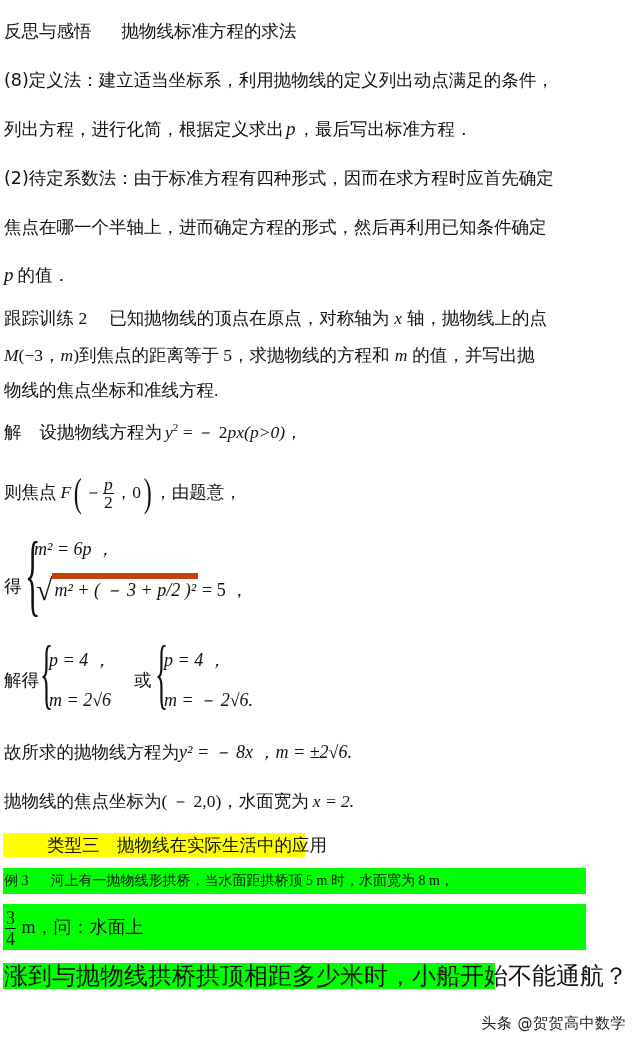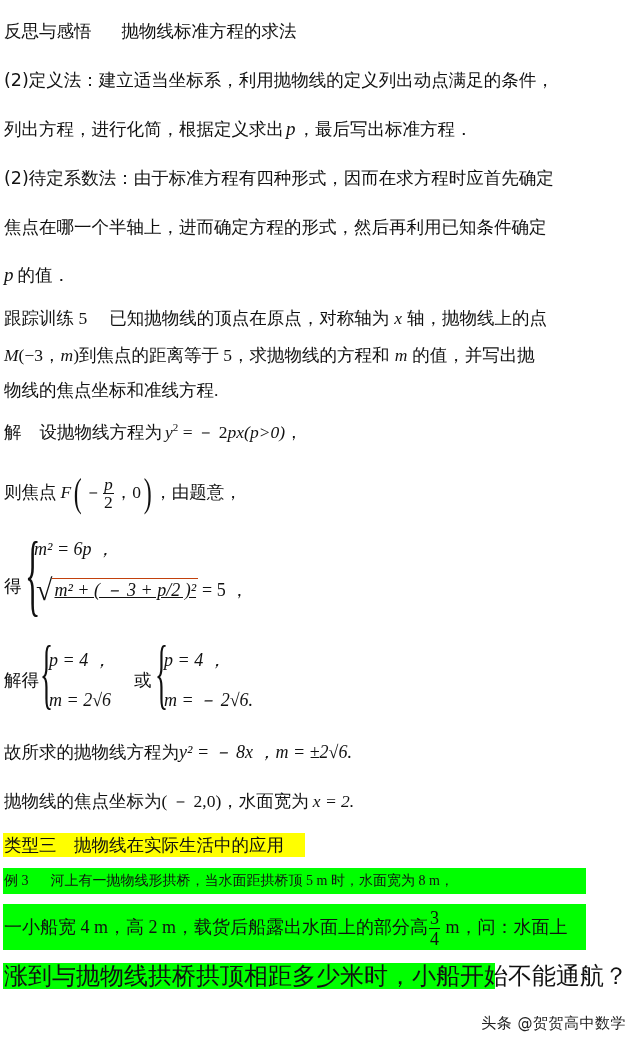--- a/index.html
+++ b/index.html
@@ -12,43 +12,43 @@
   sup{font-size:11px;vertical-align:7px;line-height:0;}
   .frac{display:inline-flex;flex-direction:column;align-items:center;vertical-align:middle;
         font-family:"Liberation Serif",serif;line-height:17px;margin:0 1px;}
   .frac .num{border-bottom:1px solid #111;padding:0 1px;font-style:italic;}
   .frac .den{}
   .paren{font-family:"Liberation Serif",serif;font-size:40px;font-weight:100;vertical-align:middle;line-height:40px;display:inline-block;transform:scaleX(0.6);}
   .brace{position:absolute;font-family:"Liberation Serif",serif;font-weight:100;}
   .hl-yellow{background:#ffff00;}
   .hl-green{background:#00ff00;}
   .box{position:absolute;}
-  .sqrt{display:inline-block;border-top:1px solid #c2410c;padding:0 2px;line-height:22px;text-decoration:underline;}
+  .sqrt{display:inline-block;border-top:6px solid #c2410c;padding:0 2px;line-height:22px;}
   .watermark{position:absolute;right:14px;top:1014px;font-size:15px;color:#222;letter-spacing:0.5px;}
 </style>
 </head>
 <body>
 
 <div class="line" style="top:19px;">
   <span>反思与感悟</span><span style="display:inline-block;width:30px"></span><span>抛物线标准方程的求法</span>
 </div>
 
-<div class="line" style="top:68px;">(2)定义法：建立适当坐标系，利用抛物线的定义列出动点满足的条件，</div>
+<div class="line" style="top:68px;">(8)定义法：建立适当坐标系，利用抛物线的定义列出动点满足的条件，</div>
 <div class="line" style="top:117px;">
   <span>列出方程，进行化简，根据定义求出</span><span class="m" style="font-size:19px;margin:0 2px">p</span><span>，最后写出标准方程．</span>
 </div>
 
 <div class="line" style="top:166px;">(2)待定系数法：由于标准方程有四种形式，因而在求方程时应首先确定</div>
 <div class="line" style="top:215px;">焦点在哪一个半轴上，进而确定方程的形式，然后再利用已知条件确定</div>
 <div class="line" style="top:263px;">
   <span class="m" style="font-size:19px;margin-right:4px">p</span><span>的值．</span>
 </div>
 
 <div class="line serif" style="top:306px;font-size:17.5px;">
-  <span style="margin-right:22px">跟踪训练 5</span><span>已知抛物线的顶点在原点，对称轴为</span><span class="m" style="margin:0 5px">x</span><span>轴，抛物线上的点</span>
+  <span style="margin-right:22px">跟踪训练 2</span><span>已知抛物线的顶点在原点，对称轴为</span><span class="m" style="margin:0 5px">x</span><span>轴，抛物线上的点</span>
 </div>
 <div class="line serif" style="top:343px;">
   <span class="m">M</span><span>(−3，</span><span class="m">m</span><span>)到焦点的距离等于 5，求抛物线的方程和</span><span class="m" style="margin:0 5px">m</span><span>的值，并写出抛</span>
 </div>
 <div class="line serif" style="top:378px;">物线的焦点坐标和准线方程.</div>
 
 <div class="line" style="top:420px;">
   <span style="margin-right:18px">解</span><span>设抛物线方程为</span><span class="m" style="margin-left:3px">y</span><sup class="r">2</sup><span class="r"> = － 2</span><span class="m">px</span><span class="m">(p&gt;0)</span><span>，</span>
 </div>
 
@@ -77,30 +77,30 @@
 <div class="line m" style="left:164px;top:688px;font-size:18px;">m = － 2√6.</div>
 
 <div class="line" style="top:740px;">
   <span>故所求的抛物线方程为</span><span class="m" style="font-size:18px">y² = － 8x ，m = ±2√6.</span>
 </div>
 <div class="line" style="top:789px;">
   <span>抛物线的焦点坐标为</span><span class="r">( － 2,0)</span><span>，水面宽为</span><span class="m" style="margin-left:4px">x = 2.</span>
 </div>
 
 <div class="box hl-yellow" style="left:3px;top:833px;width:302px;height:24px;"></div>
-<div class="line" style="top:833px;font-size:17.5px;">类型三　抛物线在实际生活中的应用</div>
+<div class="line" style="top:833px;font-size:17.5px;padding-left:43px;">类型三　抛物线在实际生活中的应用</div>
 
 <div class="box hl-green" style="left:3px;top:868px;width:583px;height:26px;"></div>
 <div class="line serif" style="top:869px;font-size:14px;">
   <span style="margin-right:22px">例 3</span><span>河上有一抛物线形拱桥，当水面距拱桥顶 5 m 时，水面宽为 8 m，</span>
 </div>
 
 <div class="box hl-green" style="left:3px;top:904px;width:583px;height:46px;"></div>
 <div class="line serif" style="top:904px;font-size:18px;line-height:46px;">
-  <span>一小船宽 4 m，高 2 m，载货后船露出水面上的部分高</span><span class="frac" style="line-height:20px">
+  <span class="frac" style="line-height:20px">
       <span class="num" style="font-style:normal">3</span>
       <span class="den">4</span>
     </span><span> m，问：水面上</span>
 </div>
 
 <div class="box hl-green" style="left:3px;top:963px;width:492px;height:26px;"></div>
 <div class="line serif" style="top:964px;font-size:24px;">涨到与抛物线拱桥拱顶相距多少米时，小船开始不能通航？</div>
 
 <div class="watermark">头条 @贺贺高中数学</div>
 

